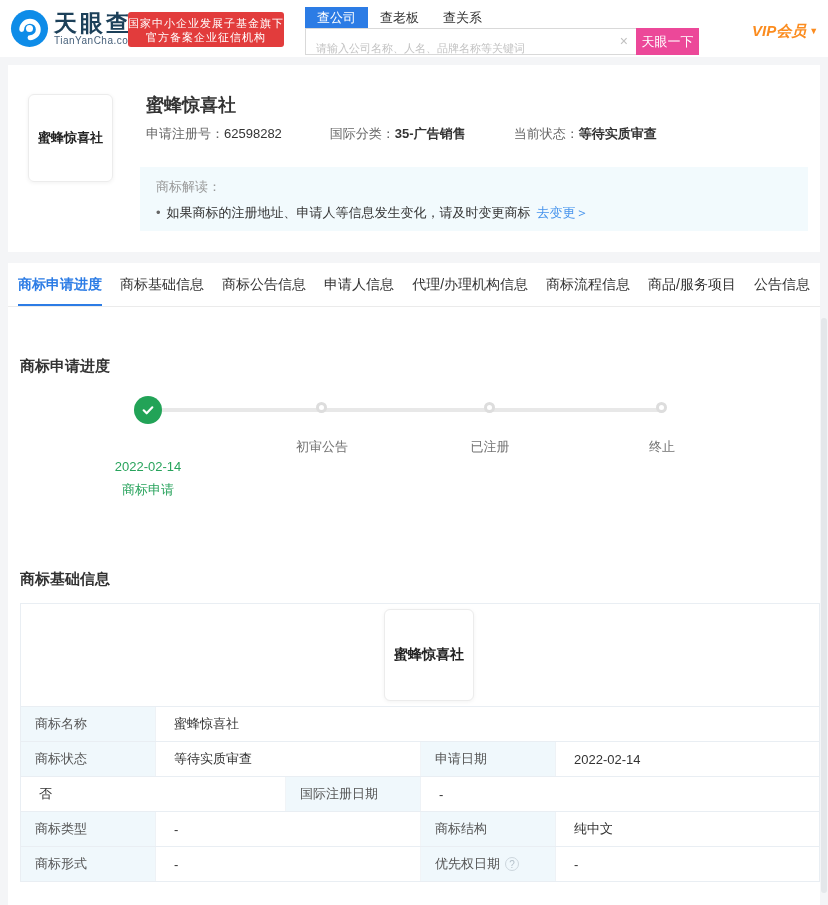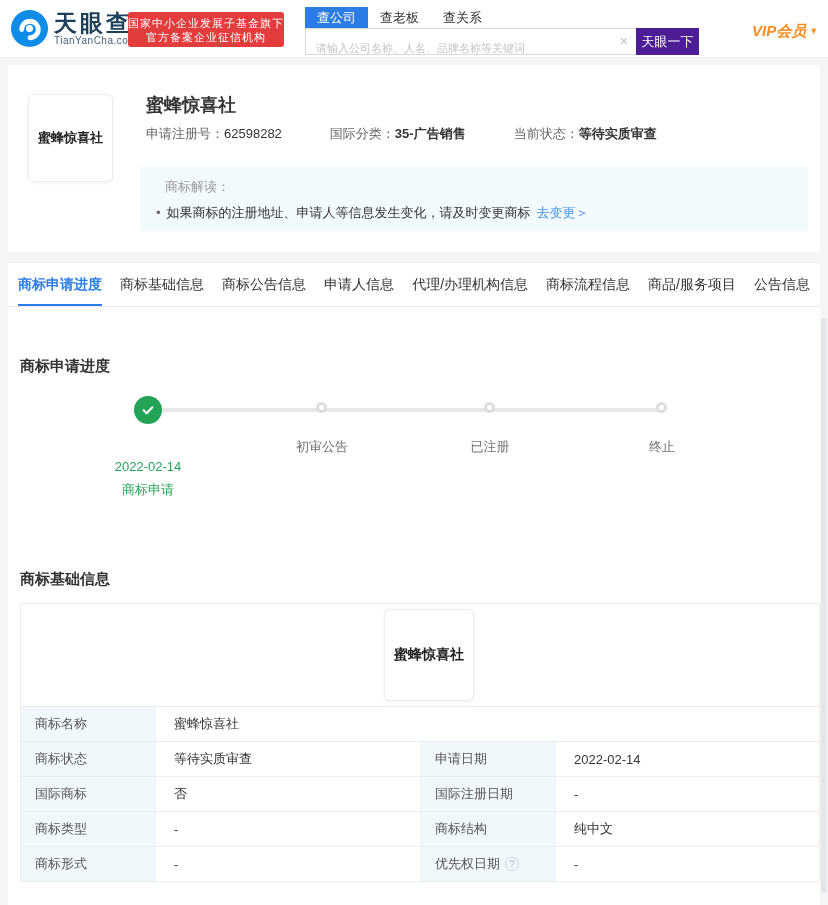--- a/index.html
+++ b/index.html
@@ -18,35 +18,35 @@
 
   .search-wrap { position:absolute; left:305px; top:7px; }
   .search-tabs { display:flex; height:21px; }
   .search-tab { font-size:13px; color:#333; padding:2px 12px 0 12px; cursor:pointer; }
   .search-tab.active { background:#2c7ce5; color:#fff; }
   .search-row { display:flex; }
   .search-box { position:relative; width:331px; height:27px; }
   .search-box input { width:331px; height:27px; border:1px solid #d9d9d9; border-right:none; outline:none; padding:12px 26px 0 10px; font-size:11px; color:#333; font-family:inherit; }
   .search-box input::placeholder { color:#c3c3c3; }
   .clear-x { position:absolute; right:8px; top:5px; color:#c0c0c0; font-size:14px; cursor:pointer; }
-  .search-btn { width:63px; height:27px; background:#4c1d95; color:#fff; border:none; font-size:13px; cursor:pointer; font-family:inherit; }
+  .search-btn { width:63px; height:27px; background:#ec4899; color:#fff; border:none; font-size:13px; cursor:pointer; font-family:inherit; }
   .vip { position:absolute; left:752px; top:22px; color:#fb8c1f; font-size:15px; font-weight:bold; font-style:italic; cursor:pointer; white-space:nowrap; }
   .vip .caret { font-size:9px; font-style:normal; vertical-align:2px; margin-left:3px; }
 
   
   .card { background:#fff; position:absolute; left:8px; width:812px; }
   .tm-head { top:65px; height:187px; }
   .tm-thumb { position:absolute; left:20px; top:29px; width:85px; height:88px; border:1px solid #ececec; border-radius:6px; box-shadow:0 1px 4px rgba(0,0,0,.06); display:flex; align-items:center; justify-content:center; font-weight:bold; font-size:13px; color:#222; cursor:pointer; }
   .tm-title { position:absolute; left:138px; top:28px; font-size:18px; font-weight:bold; color:#333; }
   .tm-meta { position:absolute; left:138px; top:60px; display:flex; gap:48px; white-space:nowrap; }
   .tm-meta .lbl { color:#666; }
   .tm-meta .val { color:#333; }
   .tm-meta .val.b { font-weight:bold; }
   .interp { position:absolute; left:132px; top:102px; width:668px; height:64px; background:#f2fafd; padding:11px 16px; }
-  .interp-title { color:#999;margin-left:9px; }
+  .interp-title { color:#999; }
   .interp-line { margin-top:8px; color:#333; }
   .interp-line .bullet { color:#666; margin-right:6px; }
   .interp-link { color:#4693ec; cursor:pointer; margin-left:6px; }
 
   
   .main { top:263px; height:642px; }
   .navtabs { display:flex; justify-content:space-between; align-items:stretch; height:44px; border-bottom:1px solid #ebebeb; padding:0 10px; }
   .navtab { line-height:42px; font-size:14px; color:#333; cursor:pointer; white-space:nowrap; border-bottom:2px solid transparent; }
   .navtab.active { color:#2c7ce5; font-weight:bold; border-bottom-color:#2c7ce5; }
 
@@ -173,21 +173,20 @@
       <div class="cl">商标名称</div>
       <div class="cv span">蜜蜂惊喜社</div>
     </div>
     <div class="trow">
       <div class="cl">商标状态</div>
       <div class="cv">等待实质审查</div>
       <div class="cl">申请日期</div>
       <div class="cv last">2022-02-14</div>
     </div>
     <div class="trow">
-      <div class="cl">国际商标</div>
       <div class="cv">否</div>
       <div class="cl">国际注册日期</div>
       <div class="cv last">-</div>
     </div>
     <div class="trow">
       <div class="cl">商标类型</div>
       <div class="cv">-</div>
       <div class="cl">商标结构</div>
       <div class="cv last">纯中文</div>
     </div>

